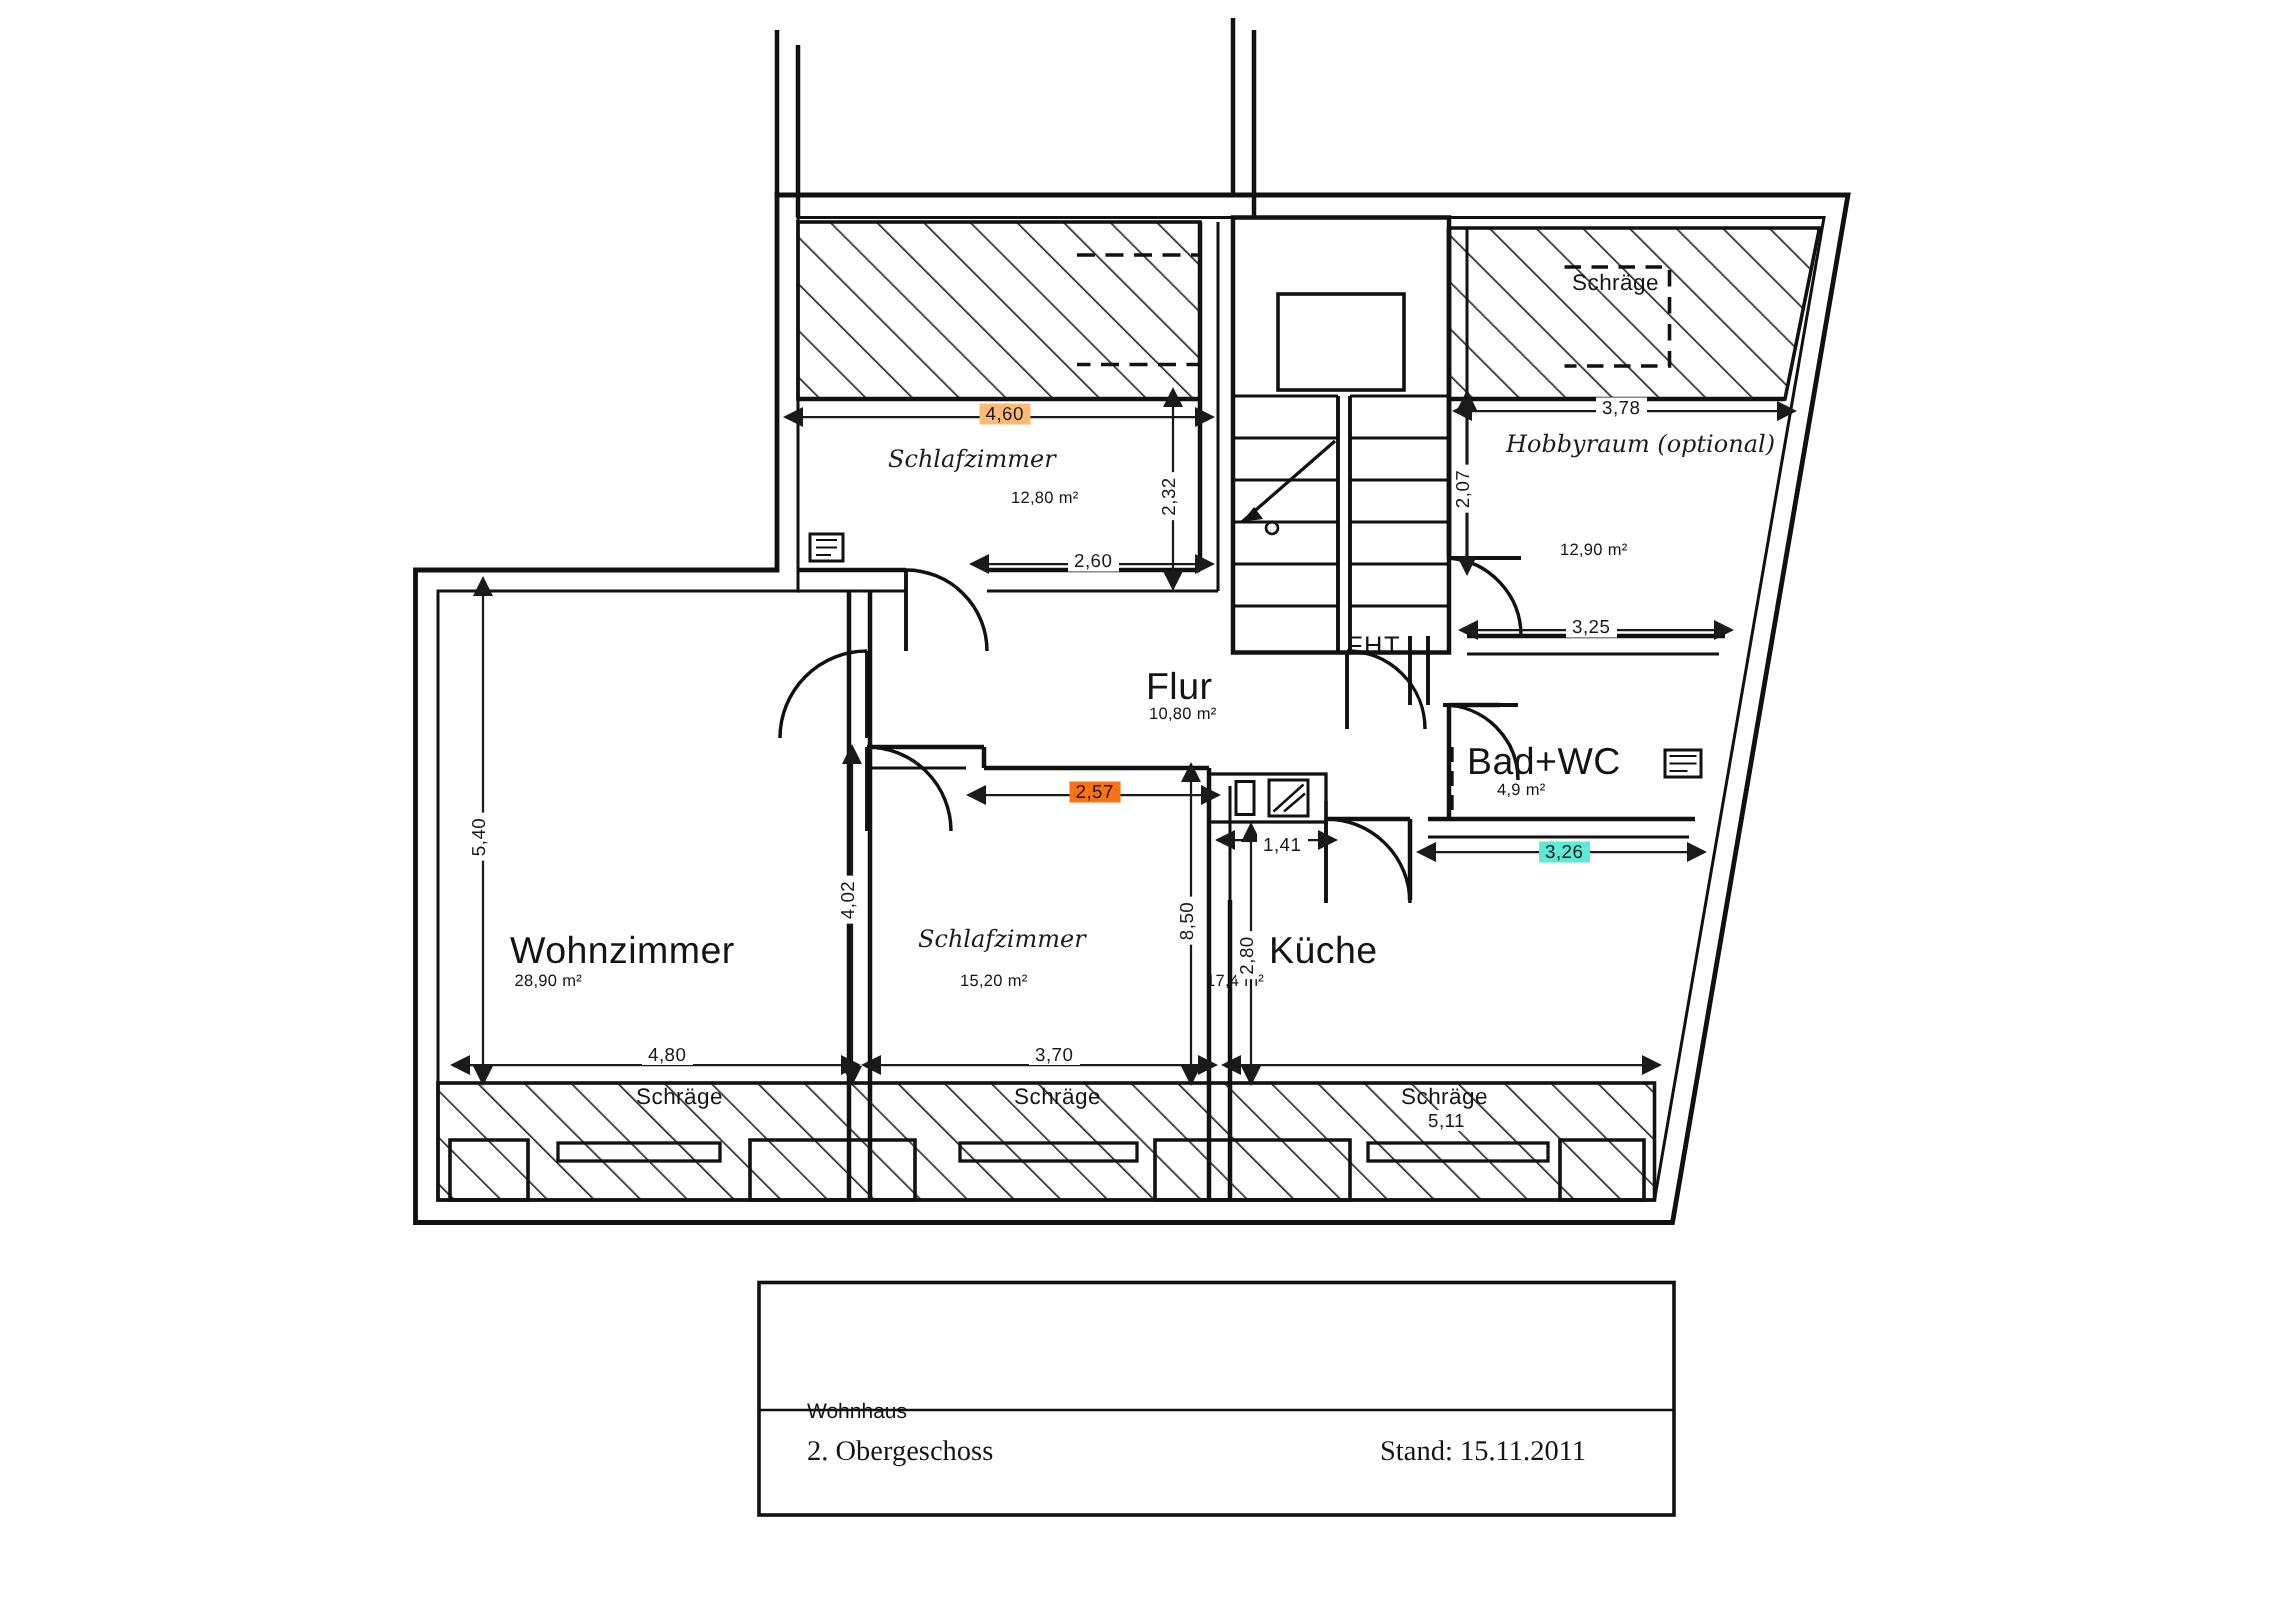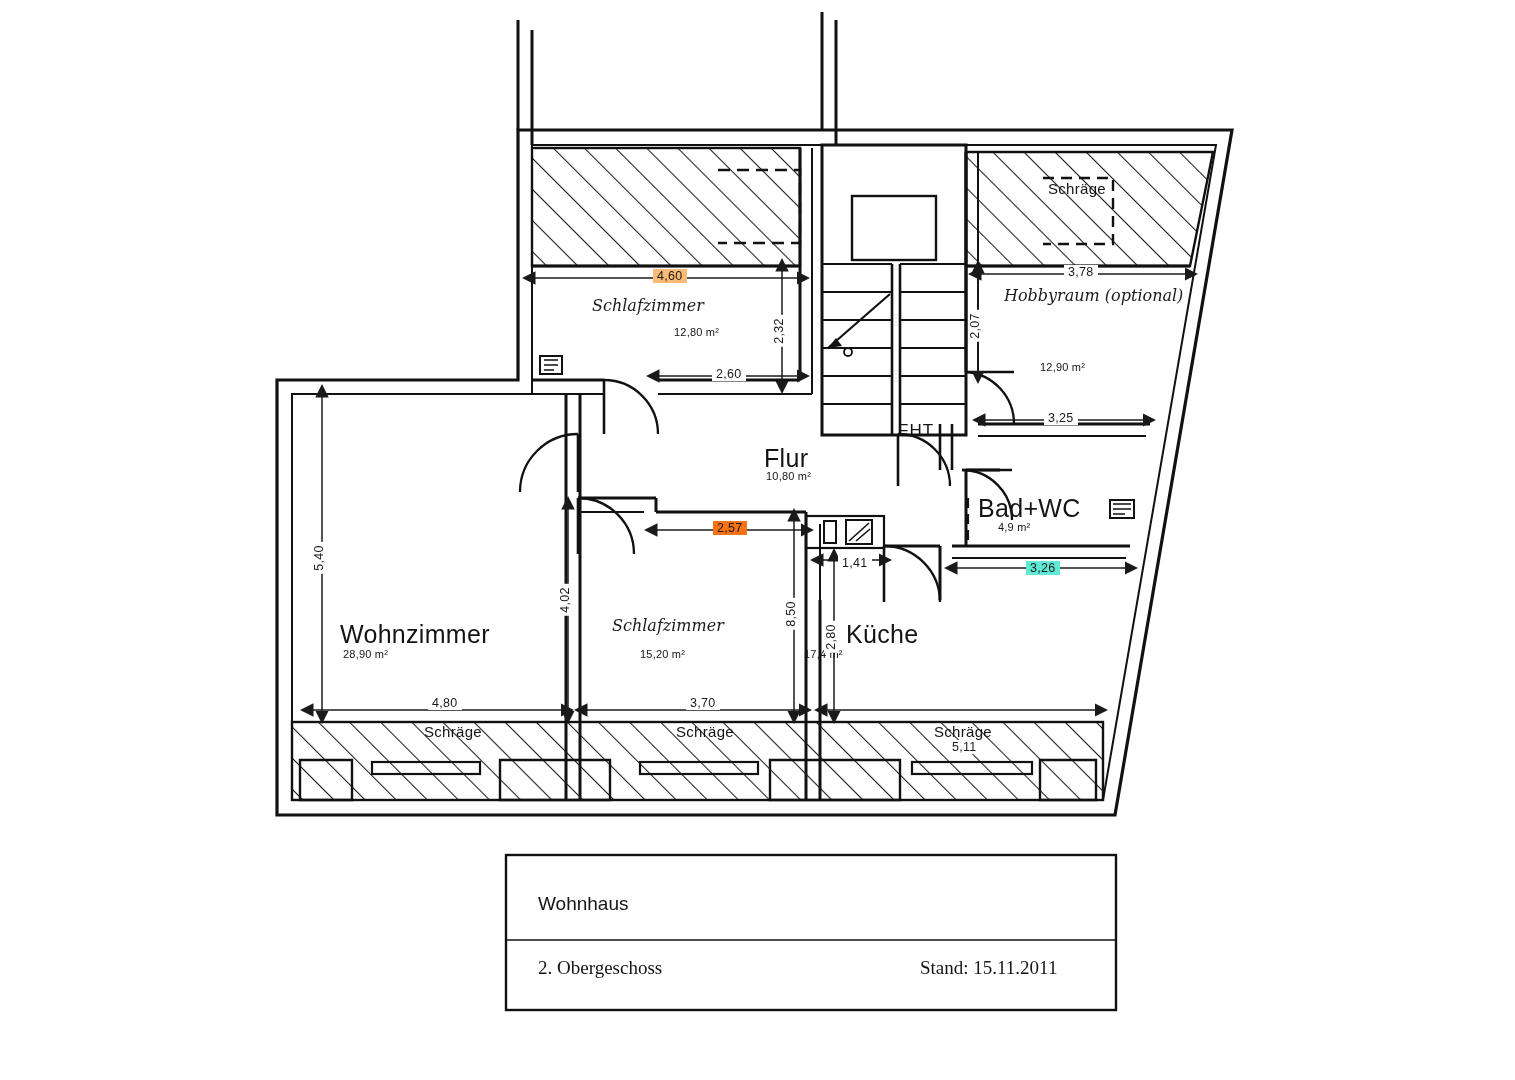--- a/index.html
+++ b/index.html
@@ -14,21 +14,21 @@
 
   
   .tlayer{position:absolute;left:0;top:0;width:1515px;height:1080px;pointer-events:none;}
   .lbl{position:absolute;white-space:nowrap;color:#141414;}
   .room-name{font-size:25px;letter-spacing:.3px;}
   .room-area{font-size:11px;letter-spacing:.2px;}
   .dim{font-size:12.5px;letter-spacing:.3px;color:#1a1a1a;}
   .dim.vert{transform-origin:0 0;}
   .schraege{font-size:15px;letter-spacing:.3px;}
   .fht{font-size:17px;letter-spacing:1px;}
-  .tb-main{font-size:19px;}
+  .tb-main{font-size:14px;margin-top:39px;}
   .tb-sub{font-size:19px;font-family:Liberation Serif, serif;}
   .hand{font-family:"DejaVu Serif", serif;font-style:italic;font-size:16px;
         color:#1b1b1b;letter-spacing:0px;}
 </style>
 </head>
 <body>
 
 <div id="plan-root">
 
   <svg id="floorplan" viewBox="0 0 1515 1080">

